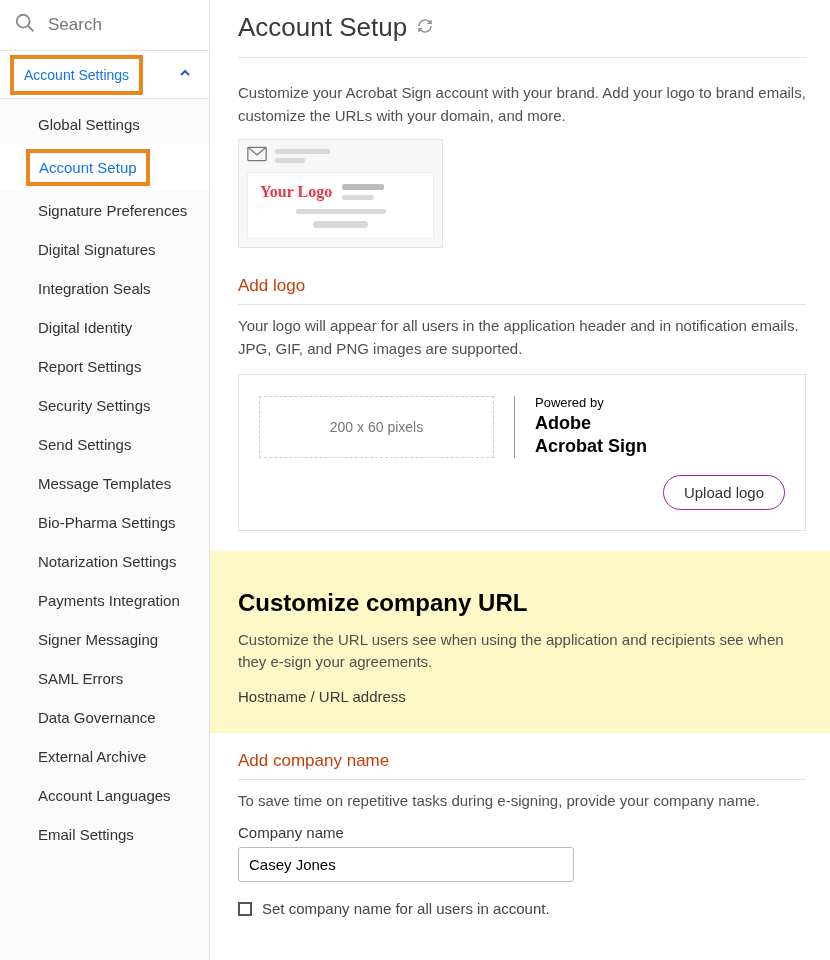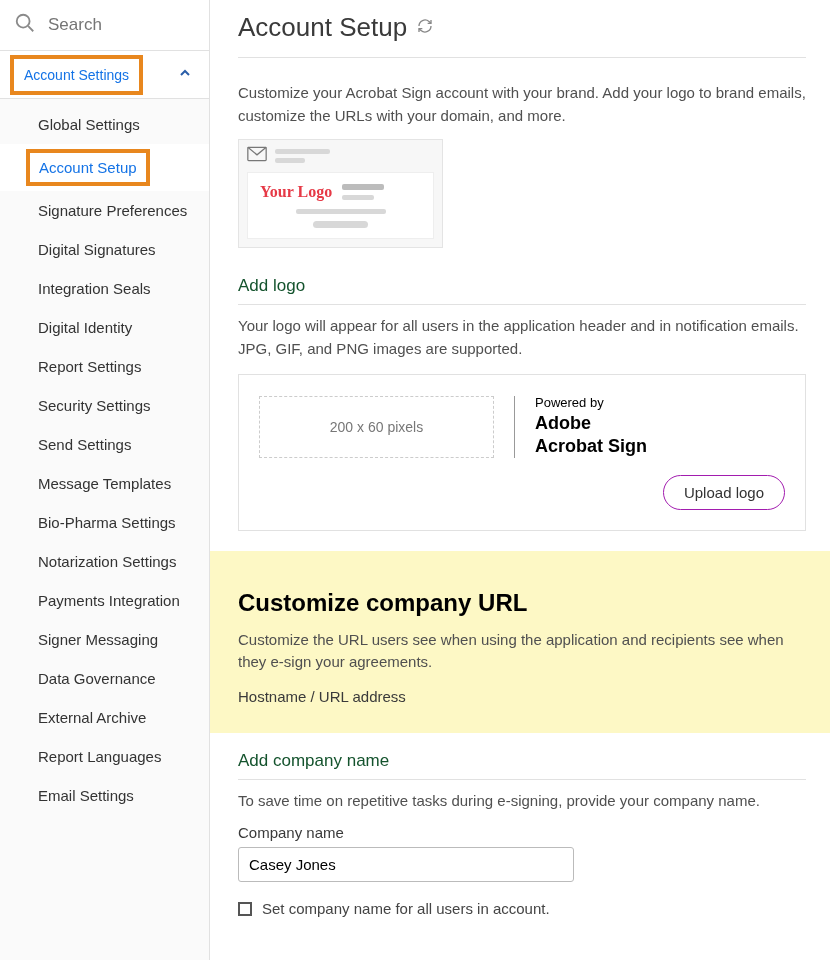--- a/index.html
+++ b/index.html
@@ -35,21 +35,21 @@
   .desc{font-size:15px;color:#505050;line-height:1.5;margin:0 0 12px 0;}
   
   .illus{width:205px;border:1px solid #e4e4e4;background:#f7f7f7;padding:6px 8px 8px 8px;}
   .illus .top{display:flex;align-items:center;gap:8px;margin-bottom:6px;}
   .illus .top svg{width:20px;height:16px;color:#777;}
   .illus .bar{height:5px;background:#d8d8d8;border-radius:2px;}
   .illus .card{background:#fff;border:1px solid #eee;padding:10px 12px;}
   .illus .row{display:flex;align-items:center;gap:10px;margin-bottom:8px;}
   .illus .logo-script{font-family:"Brush Script MT",cursive;color:#e63946;font-weight:bold;font-size:16px;white-space:nowrap;}
   .section{margin-top:28px;}
-  .section h2{font-size:17px;font-weight:400;color:#14532d;margin:0 0 10px 0;border-bottom:1px solid var(--border);padding-bottom:8px;}
+  .section h2{font-size:17px;font-weight:400;color:#c2410c;margin:0 0 10px 0;border-bottom:1px solid var(--border);padding-bottom:8px;}
   .logo-box{border:1px solid var(--border);padding:20px;margin-top:14px;}
   .logo-row{display:flex;align-items:center;gap:20px;}
   .dropzone{border:1px dashed #ccc;width:235px;height:62px;display:flex;align-items:center;justify-content:center;color:#777;font-size:14px;}
   .vline{width:1px;height:62px;background:#999;}
   .powered{font-size:14px;line-height:1.3;}
   .powered .p{font-weight:500;font-size:13px;}
   .powered .a{font-weight:700;font-size:18px;}
   .btn-outline{display:inline-block;margin-top:16px;float:right;border:1px solid #a21caf;border-radius:20px;padding:8px 20px;font-size:15px;color:#333;background:#fff;cursor:pointer;}
   .logo-box::after{content:"";display:block;clear:both;}
   .hl-section{background:var(--hl);margin:20px -24px 0 -28px;padding:18px 24px 22px 28px;}
@@ -95,23 +95,24 @@
         <a>Integration Seals</a>
         <a>Digital Identity</a>
         <a>Report Settings</a>
         <a>Security Settings</a>
         <a>Send Settings</a>
         <a>Message Templates</a>
         <a>Bio-Pharma Settings</a>
         <a>Notarization Settings</a>
         <a>Payments Integration</a>
         <a>Signer Messaging</a>
+        <a>SAML Errors</a>
         <a>Data Governance</a>
         <a>External Archive</a>
-        <a>Report Languages</a>
+        <a>Account Languages</a>
         <a>Email Settings</a>
       </div>
   </div>
 
   <div class="main">
     <div class="page-title">
       <h1>Account Setup</h1>
       <span>
         <svg viewBox="0 0 24 24" fill="none" stroke="currentColor" stroke-width="2">
             <path d="M3 12a9 9 0 0 1 15-6.7L21 8"></path>

